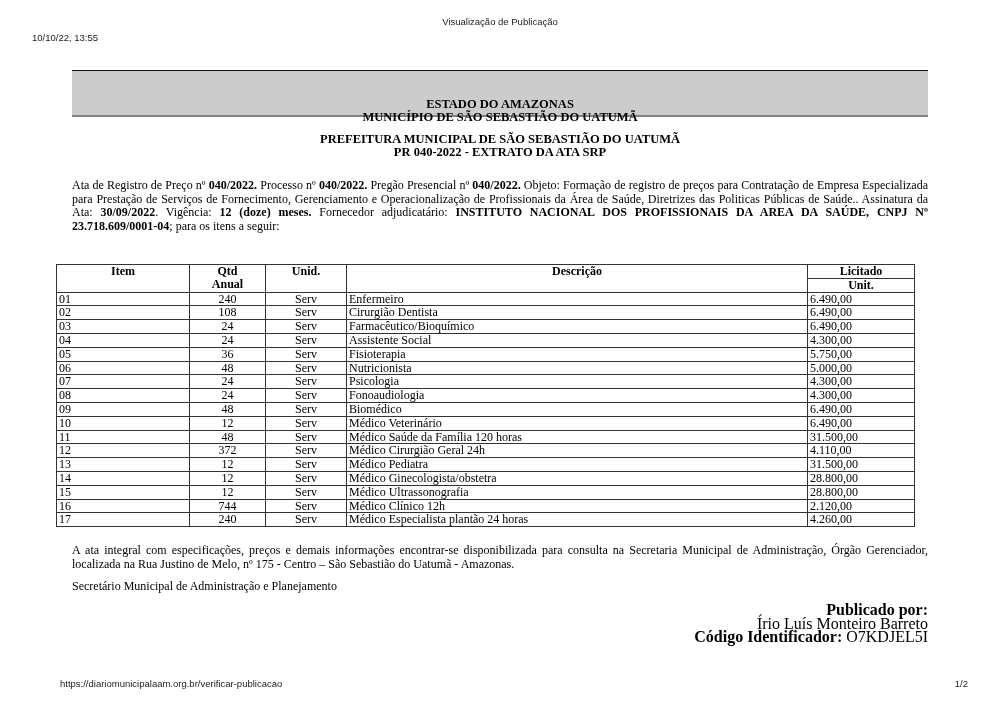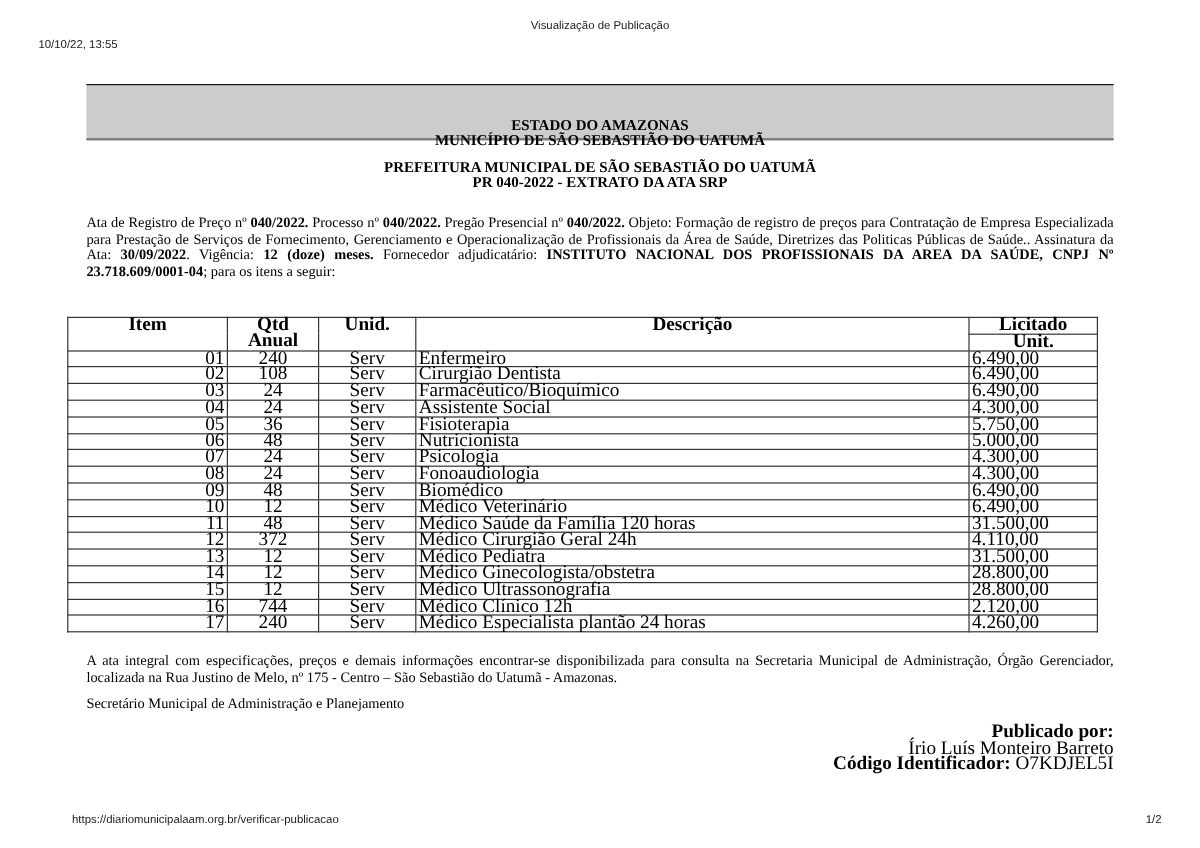--- a/index.html
+++ b/index.html
@@ -19,24 +19,24 @@
     text-align: center; line-height: 13px; padding-top: 27px; box-sizing: border-box; height: 47px; }
 
   .doc { position: absolute; left: 72px; top: 133px; width: 856px;
     font-family: "Liberation Serif", serif; font-size: 12px; line-height: 13.5px; }
   .doc-title { text-align: center; font-weight: bold; font-size: 12.5px; line-height: 13px; margin: 0; }
   .para { text-align: justify; margin: 0; }
   .p1 { margin-top: 20px; }
   .empresa { font-weight: bold; font-size: 12.5px; margin-top: 8px; }
 
   table.items { position: absolute; left: 56px; top: 264px; width: 859px; border-collapse: collapse;
-    font-family: "Liberation Serif", serif; font-size: 16px; }
+    font-family: "Liberation Serif", serif; font-size: 12px; }
   table.items td, table.items th { border: 1px solid #333; padding: 0 2px; line-height: 12.8px; height: 12.8px; }
   table.items th { font-weight: bold; text-align: center; vertical-align: top; }
-  .c-item { width: 128px; text-align: right; }
+  .c-item { width: 128px; text-align: left; }
   .c-qtd { width: 71px; text-align: center; }
   .c-unid { width: 76px; text-align: center; }
   .c-desc { text-align: left; }
   .c-val { width: 102px; text-align: left; }
 
   .after { position: absolute; left: 72px; top: 544px; width: 856px;
     font-family: "Liberation Serif", serif; font-size: 12px; line-height: 13.5px; }
   .sec { margin-top: 9px; }
   .sign { position: absolute; right: 72px; top: 603px; text-align: right;
     font-family: "Liberation Serif", serif; font-size: 16px; line-height: 13.5px; }

